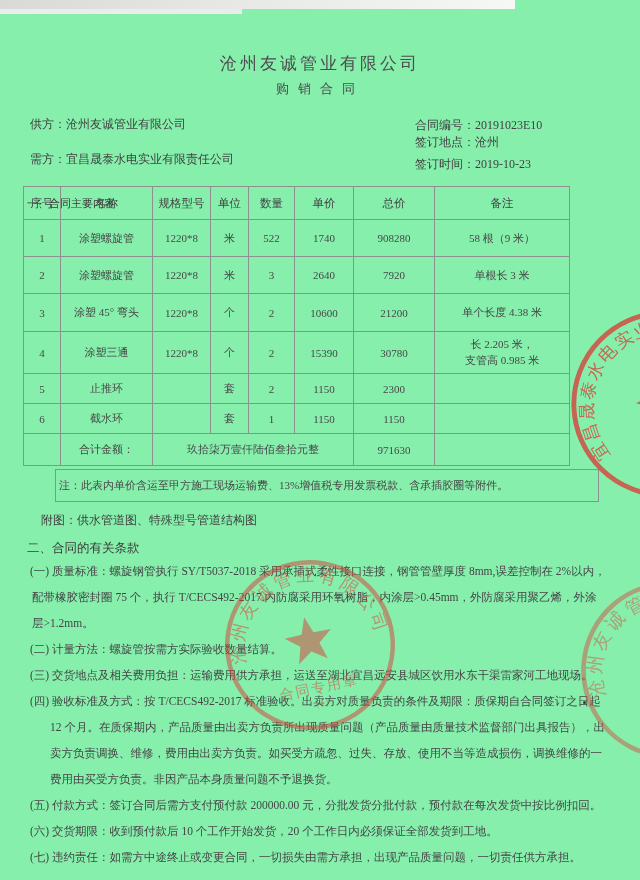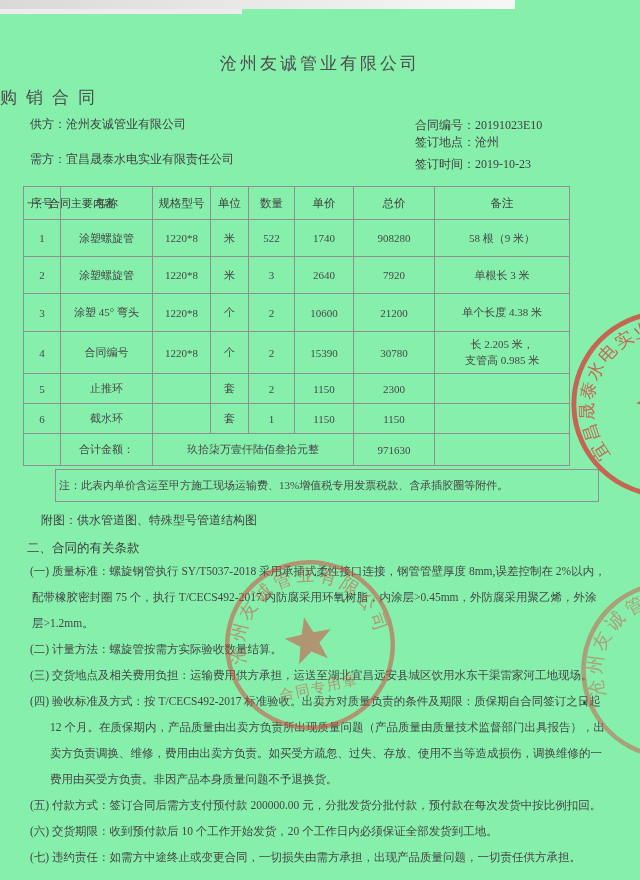--- a/index.html
+++ b/index.html
@@ -10,22 +10,22 @@
     color:#444;
   }
   
   .scan-band{position:absolute;top:0;left:0;width:515px;height:9px;
     background:linear-gradient(to right,#d9d9d7 0%,#e6e6e4 40%,#f7f7f5 100%);}
   .scan-band2{position:absolute;top:9px;left:0;width:242px;height:5px;background:#ececea;}
   .ink-dot{position:absolute;left:583px;top:701px;width:3px;height:3px;border-radius:50%;background:#3a3a3a;}
 
   .company-title{position:absolute;top:52px;left:0;width:100%;text-align:center;
     font-size:17px;letter-spacing:3px;color:#4d4d4d;}
-  .doc-title{position:absolute;top:86px;left:0;width:100%;text-align:left;
-    font-size:17px;letter-spacing:9px;color:#4d4d4d;}
+  .doc-title{position:absolute;top:80px;left:0;width:100%;text-align:center;
+    font-size:13px;letter-spacing:9px;color:#4d4d4d;}
 
   .line{position:absolute;font-size:12px;color:#3f3f3f;white-space:nowrap;}
   .supplier-line{left:30px;top:116px;}
   .buyer-line{left:30px;top:151px;}
   .meta-no{left:415px;top:104px;margin-top:13px;}
   .meta-place{left:415px;top:134px;}
   .meta-date{left:415px;top:156px;}
   .sec1-title{left:27px;top:184px;font-size:11px;color:#3a3a3a;margin-top:12px;}
 
   table.items{position:absolute;left:23px;top:186px;width:546px;
@@ -125,21 +125,21 @@
       <td>涂塑 45° 弯头</td>
       <td>1220*8</td>
       <td>个</td>
       <td>2</td>
       <td>10600</td>
       <td>21200</td>
       <td>单个长度 4.38 米</td>
     </tr>
     <tr class="h-r3">
       <td>4</td>
-      <td>合同编号</td>
+      <td>涂塑三通</td>
       <td>1220*8</td>
       <td>个</td>
       <td>2</td>
       <td>15390</td>
       <td>30780</td>
       <td>
             <span class="blk">长 2.205 米，</span>
             <span class="blk">支管高 0.985 米</span>
           </td>
     </tr>

